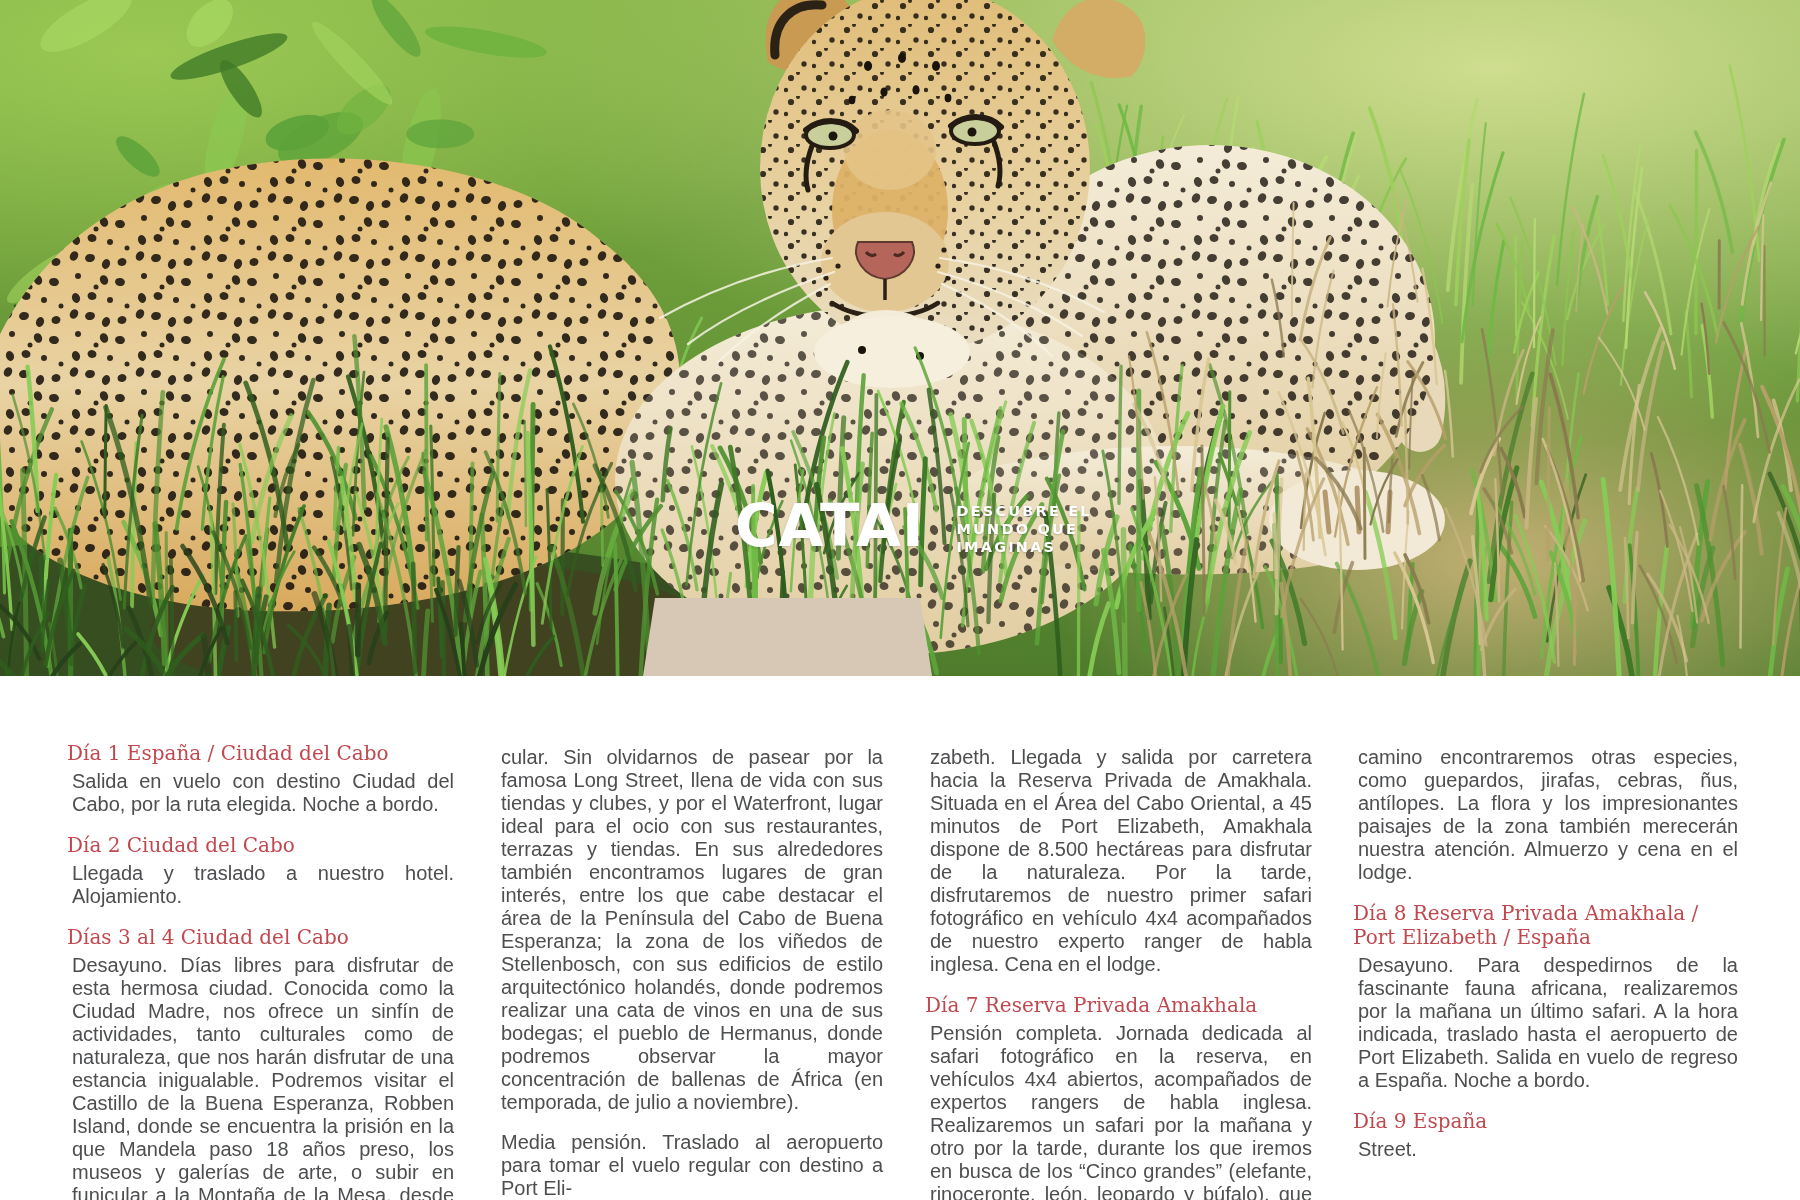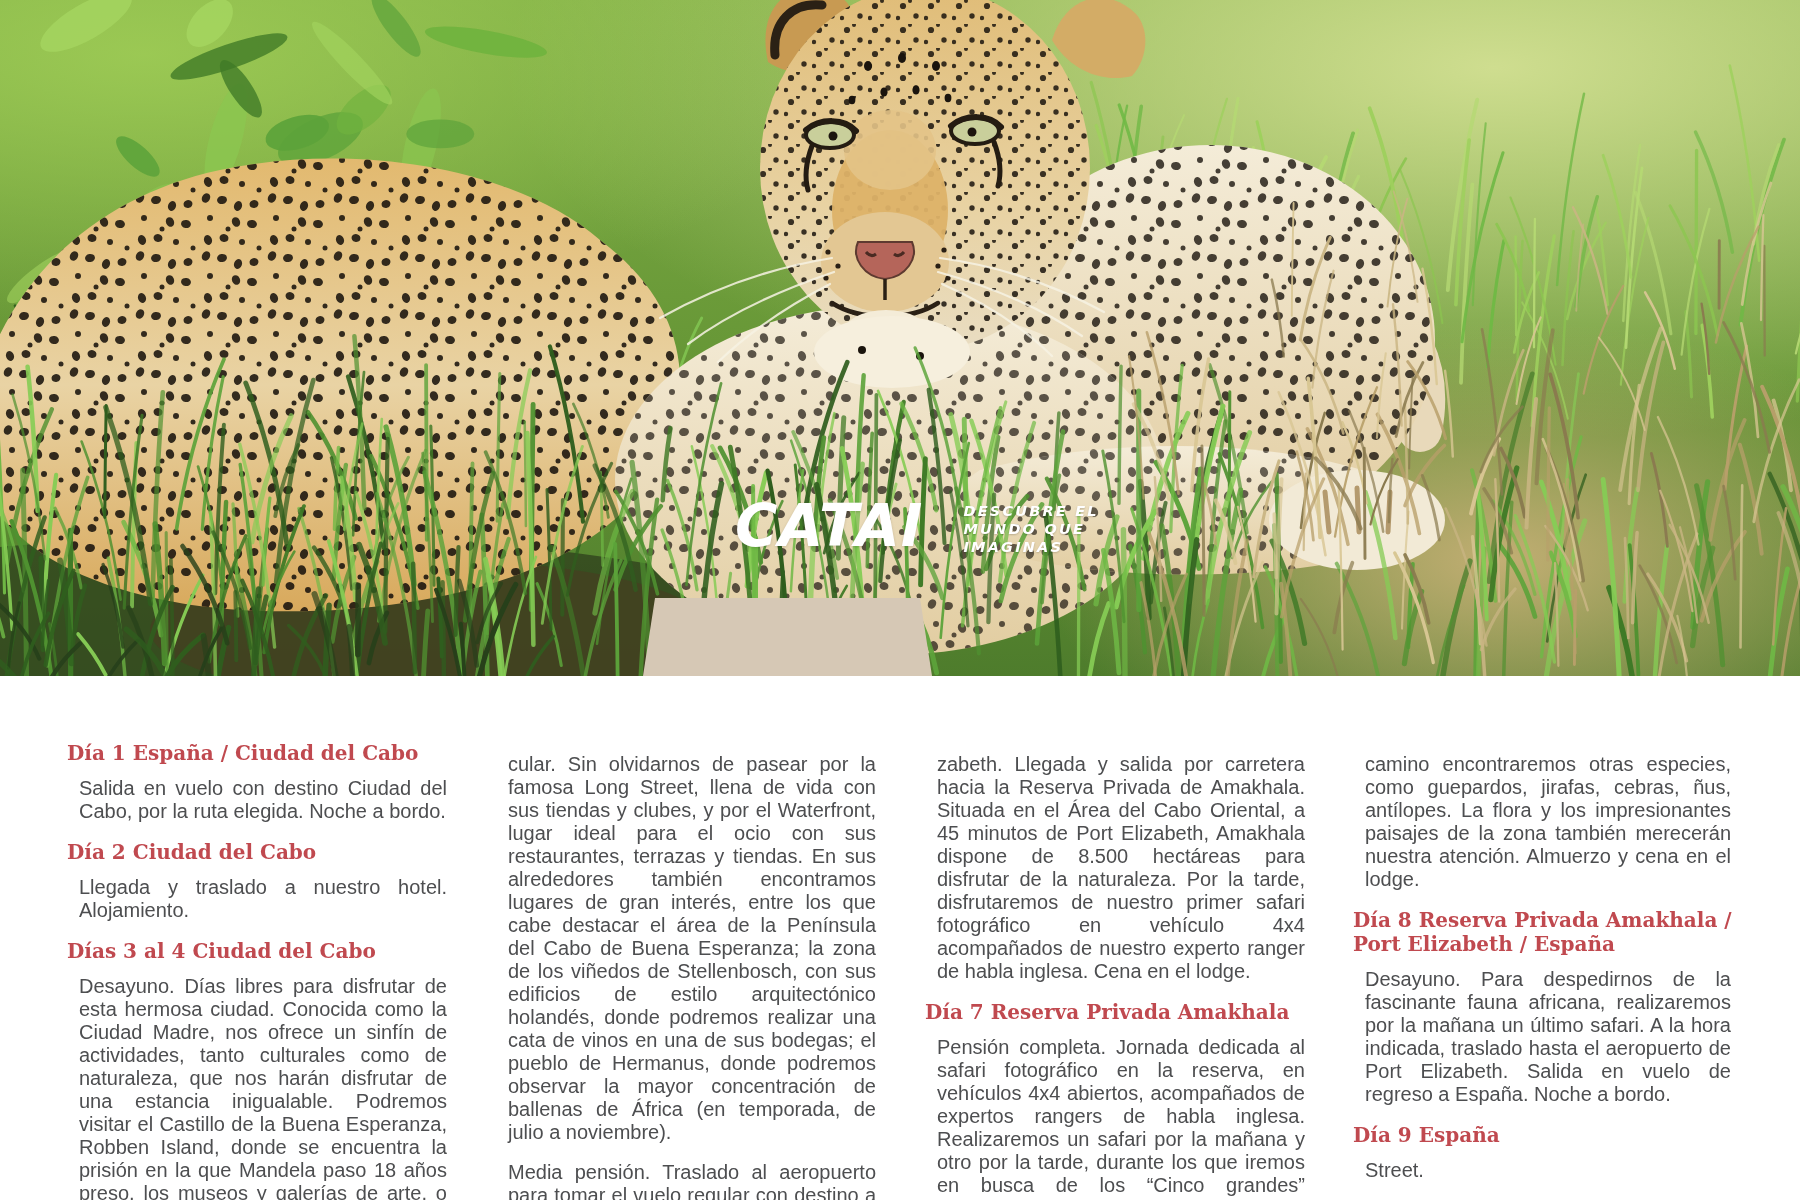--- a/index.html
+++ b/index.html
@@ -11,22 +11,22 @@
   .page{
     position:relative;width:1800px;height:1200px;margin:0 auto;
     background:#ffffff;overflow:hidden;
     font-family:"Liberation Sans",sans-serif;
   }
   
   .hero{position:absolute;left:0;top:0;width:1800px;height:676px;}
   .hero svg{display:block;width:1800px;height:676px;}
   .hero-logo{
     position:absolute;left:735px;top:498px;
-    display:flex;align-items:flex-start;gap:12px;
-    color:#ffffff;user-select:none;font-style:italic;
+    display:flex;align-items:flex-start;gap:4px;
+    color:#ffffff;user-select:none;
   }
   .brand{
     font-family:"DejaVu Sans",sans-serif;font-weight:800;
     font-size:58px;line-height:56px;letter-spacing:1px;
     text-shadow:0 1px 3px rgba(0,0,0,.15);
   }
   .tagline{
     padding-top:4px;
     font-family:"DejaVu Sans",sans-serif;font-weight:700;
     font-size:14.5px;line-height:18px;letter-spacing:2.2px;
@@ -37,25 +37,25 @@
   .col{
     position:absolute;top:741px;width:392px;
     color:var(--body);font-size:20px;line-height:23px;
     text-align:justify;
     hyphens:auto;-webkit-hyphens:auto;
   }
   .c0{left:67px}.c1{left:496px}.c2{left:925px}.c3{left:1353px;width:390px}
   .block{margin:0 0 17px 0;}
   .block h3{
     margin:0;padding:0;
-    font-family:"DejaVu Serif",serif;font-weight:700;
+    font-family:"DejaVu Serif",serif;font-weight:400;
     font-size:20px;line-height:24px;color:var(--heading);
     text-align:left;hyphens:none;-webkit-hyphens:none;
   }
-  .block p{margin:12px;padding:0;}
+  .block p{margin:5px;padding:0;}
 </style>
 </head>
 <body>
 
 <div class="page">
 
   <div class="hero">
     <svg id="hero-svg" viewBox="0 0 1800 676" preserveAspectRatio="none">
       <defs>
         <linearGradient id="bgGrad" x1="0" y1="0" x2="0" y2="1">

